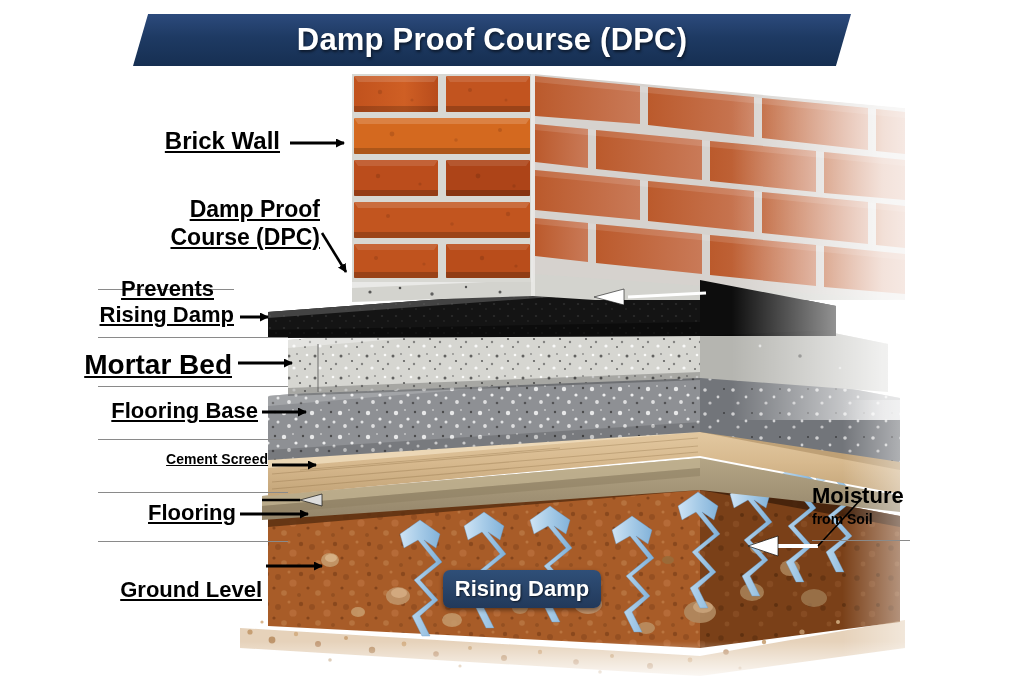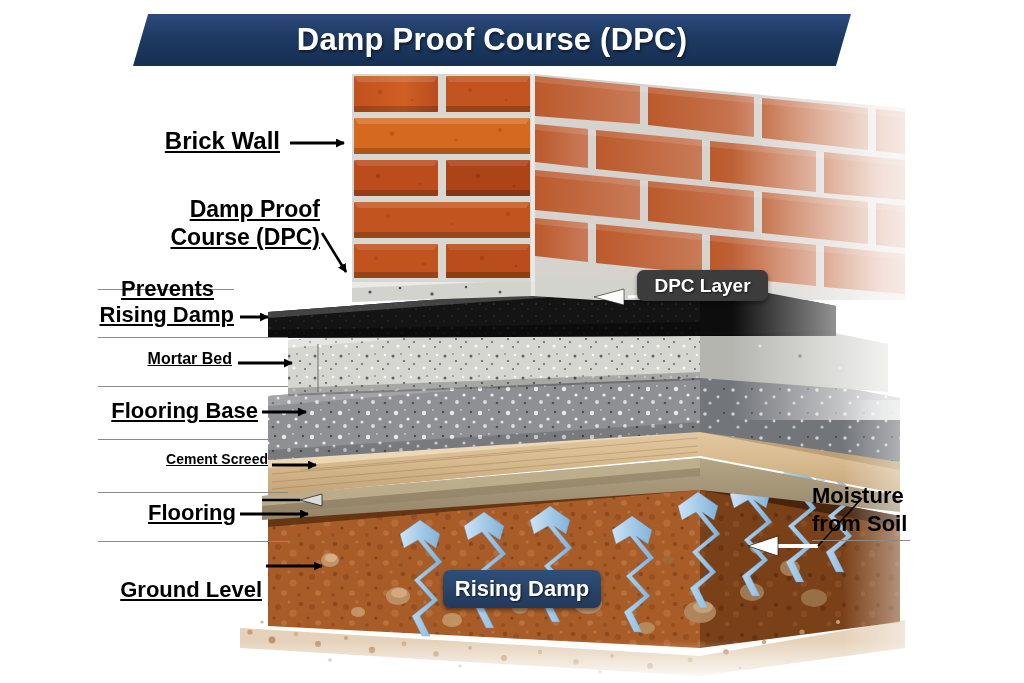--- a/index.html
+++ b/index.html
@@ -509,35 +509,34 @@
   <div class="lbl lbl-right" style="left:30px;top:128px;width:250px;font-size:24px;">Brick Wall</div>
 
   <div class="lbl lbl-right" style="left:20px;top:197px;width:300px;font-size:23px;">Damp Proof</div>
   <div class="lbl lbl-right" style="left:20px;top:225px;width:300px;font-size:23px;">Course (DPC)</div>
 
   <div class="sep" style="left:98px;top:289px;width:136px;"></div>
   <div class="lbl lbl-right" style="left:20px;top:277px;width:194px;font-size:22px;">Prevents</div>
   <div class="lbl lbl-right" style="left:20px;top:303px;width:214px;font-size:22px;">Rising Damp</div>
 
   <div class="sep" style="left:98px;top:337px;width:190px;"></div>
-  <div class="lbl lbl-right" style="left:20px;top:350px;width:212px;font-size:16px;">Mortar Bed</div>
+  <div class="lbl lbl-right" style="left:20px;top:350px;width:212px;font-size:28px;">Mortar Bed</div>
 
   <div class="sep" style="left:98px;top:386px;width:190px;"></div>
   <div class="lbl lbl-right" style="left:20px;top:399px;width:238px;font-size:22px;">Flooring Base</div>
 
   <div class="sep" style="left:98px;top:439px;width:190px;"></div>
   <div class="lbl lbl-right" style="left:20px;top:452px;width:248px;font-size:14px;">Cement Screed</div>
 
   <div class="sep" style="left:98px;top:492px;width:190px;"></div>
   <div class="lbl lbl-right" style="left:20px;top:501px;width:216px;font-size:22px;">Flooring</div>
 
   <div class="sep" style="left:98px;top:541px;width:190px;"></div>
   <div class="lbl lbl-right" style="left:20px;top:578px;width:242px;font-size:22px;">Ground Level</div>
 
   <div class="lbl" style="left:812px;top:484px;font-size:22px;">Moisture</div>
-  <div class="lbl" style="left:812px;top:512px;font-size:22px;">from Soil</div>
+  <div class="lbl" style="left:812px;top:512px;font-size:14px;">from Soil</div>
   <div class="sep" style="left:812px;top:540px;width:98px;"></div>
 
-  <div class="badge badge-dpc" style="left:637px;top:270px;width:131px;height:31px;font-size:19px;">DPC Layer</div>
 
   <div class="badge badge-rd" style="left:443px;top:570px;width:158px;height:38px;font-size:22px;">Rising Damp</div>
 
 </div>
 
 </body></html>

